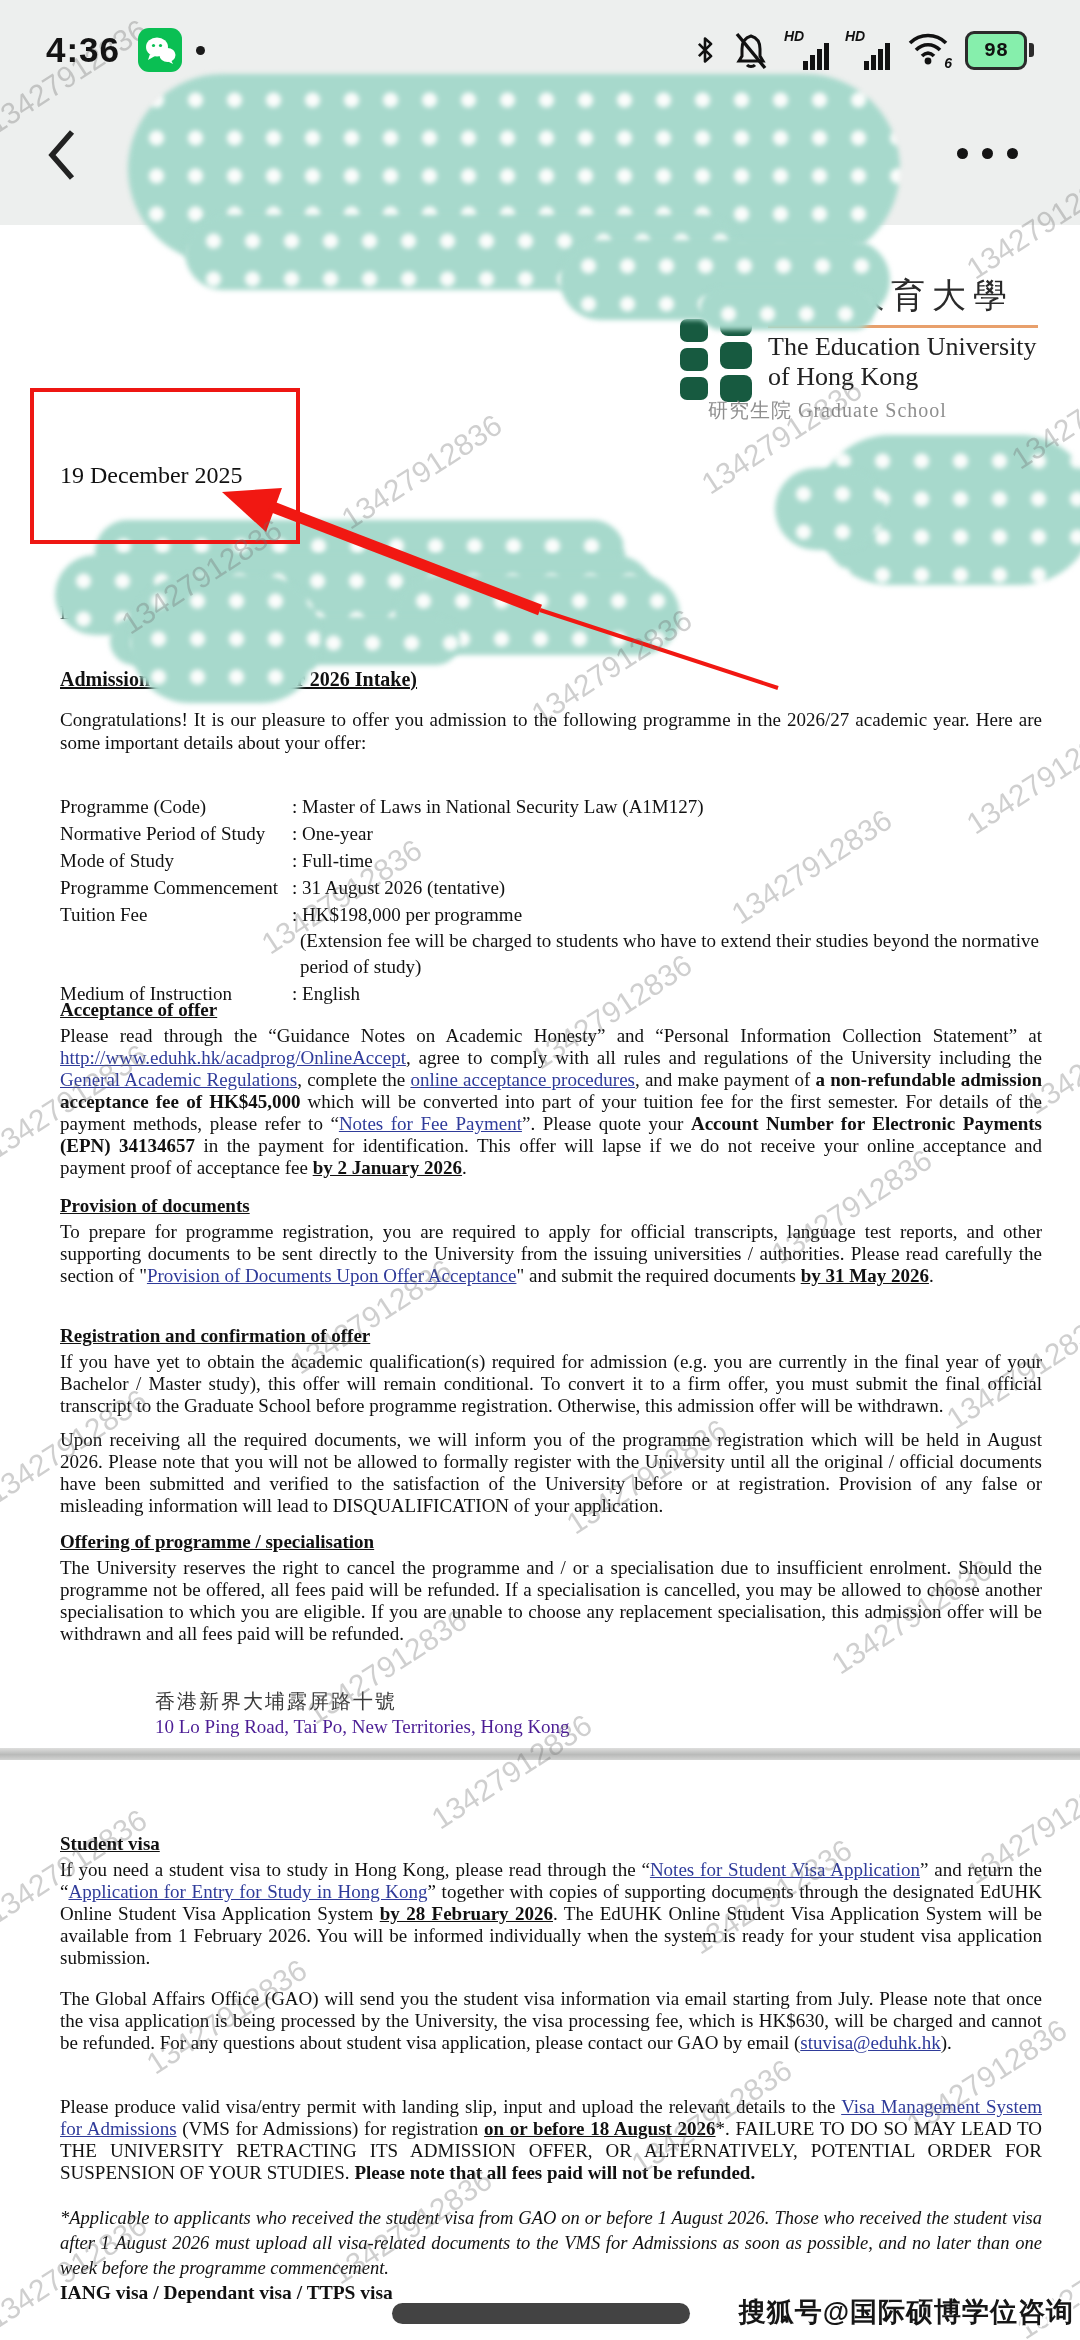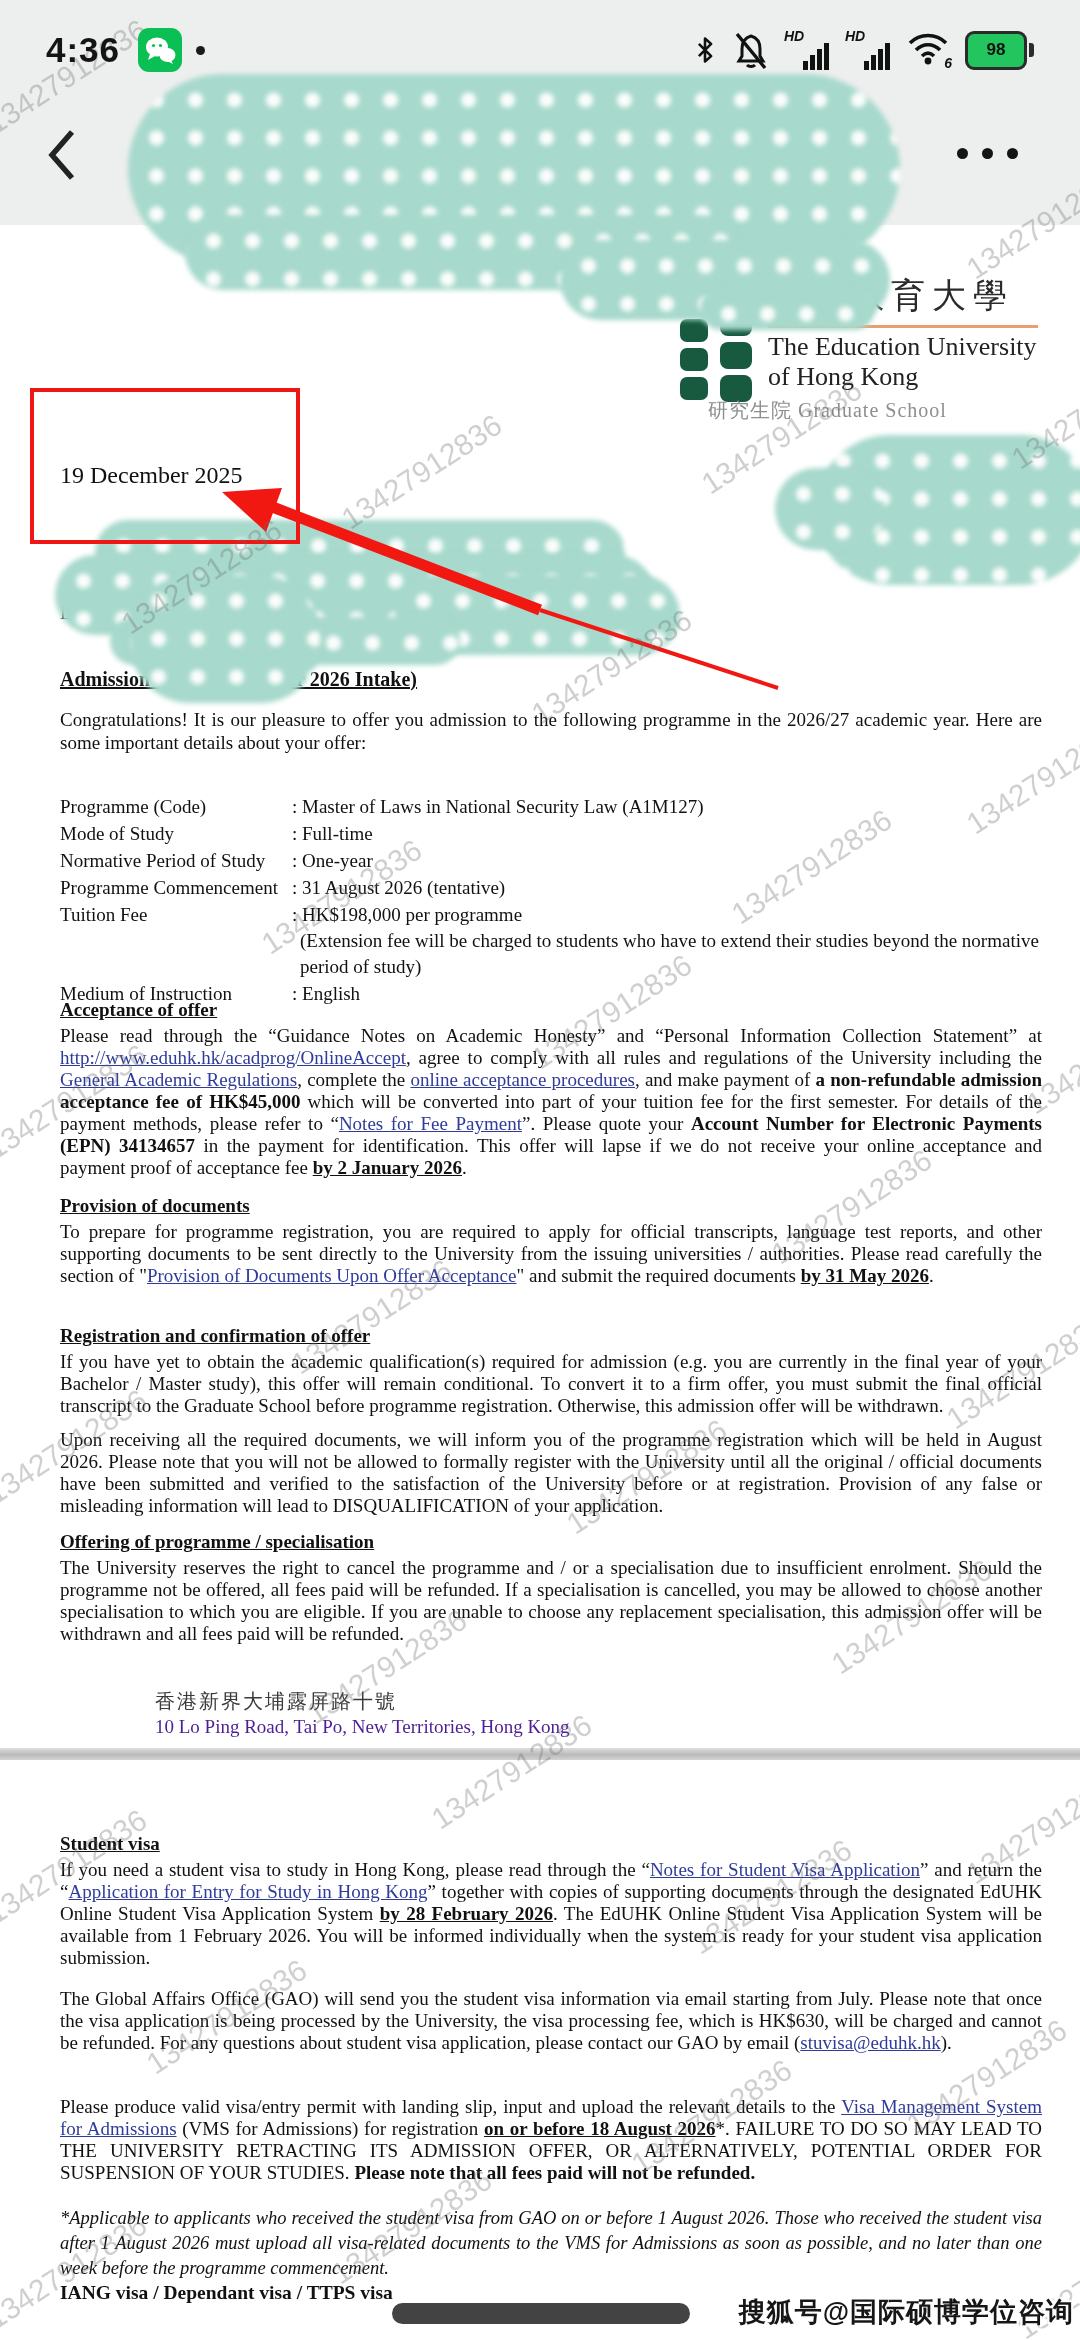--- a/index.html
+++ b/index.html
@@ -14,22 +14,22 @@
   .time{font-size:35px;font-weight:600;color:#141414;letter-spacing:1px;}
   .wechat{width:44px;height:44px;border-radius:11px;background:#0abf53;margin-left:18px;display:flex;align-items:center;justify-content:center;}
   .notifdot{width:9px;height:9px;border-radius:50%;background:#1a1a1a;margin-left:14px;}
   .sb-right{margin-left:auto;display:flex;align-items:center;gap:15px;color:#111;}
   .sig{position:relative;width:46px;height:40px;}
   .sig .hd{position:absolute;left:0;top:-2px;font-size:14px;font-weight:700;}
   .sig svg{position:absolute;right:0;bottom:0;}
   .wifi{position:relative;width:44px;height:38px;}
   .wifi .six{position:absolute;right:-2px;bottom:-2px;font-size:14px;font-weight:700;}
   .batt{display:flex;align-items:center;}
-  .batt-body{width:56px;height:33px;border:3px solid #2b2b2b;border-radius:9px;background:#22c55e;
-    display:flex;align-items:center;justify-content:center;font-size:17px;font-weight:600;color:#111;}
+  .batt-body{width:56px;height:33px;border:3px solid #2b2b2b;border-radius:9px;background:#86efac;
+    display:flex;align-items:center;justify-content:center;font-size:20px;font-weight:600;color:#111;font-family:Liberation Mono, monospace;}
   .batt-nub{width:5px;height:14px;background:#2b2b2b;border-radius:0 3px 3px 0;margin-left:2px;}
   .navbar{position:absolute;left:0;top:90px;width:1080px;height:135px;z-index:7;}
   .back{position:absolute;left:46px;top:36px;}
   .menu-dots{position:absolute;right:62px;top:58px;display:flex;gap:14px;}
   .menu-dots i{width:11px;height:11px;border-radius:50%;background:#141414;}
   
   .blob{position:absolute;background-color:#a7d9cc;border-radius:999px;z-index:3;
     background-image:radial-gradient(circle,#fbfdfc 7px,rgba(255,255,255,0) 8px);
     background-size:39px 38px;background-position:9px 7px;filter:blur(2.5px);}
   
@@ -207,26 +207,26 @@
   <div class="subject">Admission Offer (September 2026 Intake)</div>
 
   <div class="para intro">Congratulations!  It is our pleasure to offer you admission to the following programme in the 2026/27 academic year.  Here are some important details about your offer:</div>
 
   <div class="details">
     <div class="drow">
       <span class="dlabel">Programme (Code)</span>
       <span class="dval">: Master of Laws in National Security Law (A1M127)</span>
     </div>
     <div class="drow">
+      <span class="dlabel">Normative Period of Study</span>
+      <span class="dval">: One-year</span>
+    </div>
+    <div class="drow">
       <span class="dlabel">Mode of Study</span>
       <span class="dval">: Full-time</span>
-    </div>
-    <div class="drow">
-      <span class="dlabel">Normative Period of Study</span>
-      <span class="dval">: One-year</span>
     </div>
     <div class="drow">
       <span class="dlabel">Programme Commencement</span>
       <span class="dval">: 31 August 2026 (tentative)</span>
     </div>
     <div class="drow">
       <span class="dlabel">Tuition Fee</span>
       <span class="dval">: HK$198,000 per programme</span>
     </div>
     <div class="dnote">(Extension fee will be charged to students who have to extend their studies beyond the normative period of study)</div>

